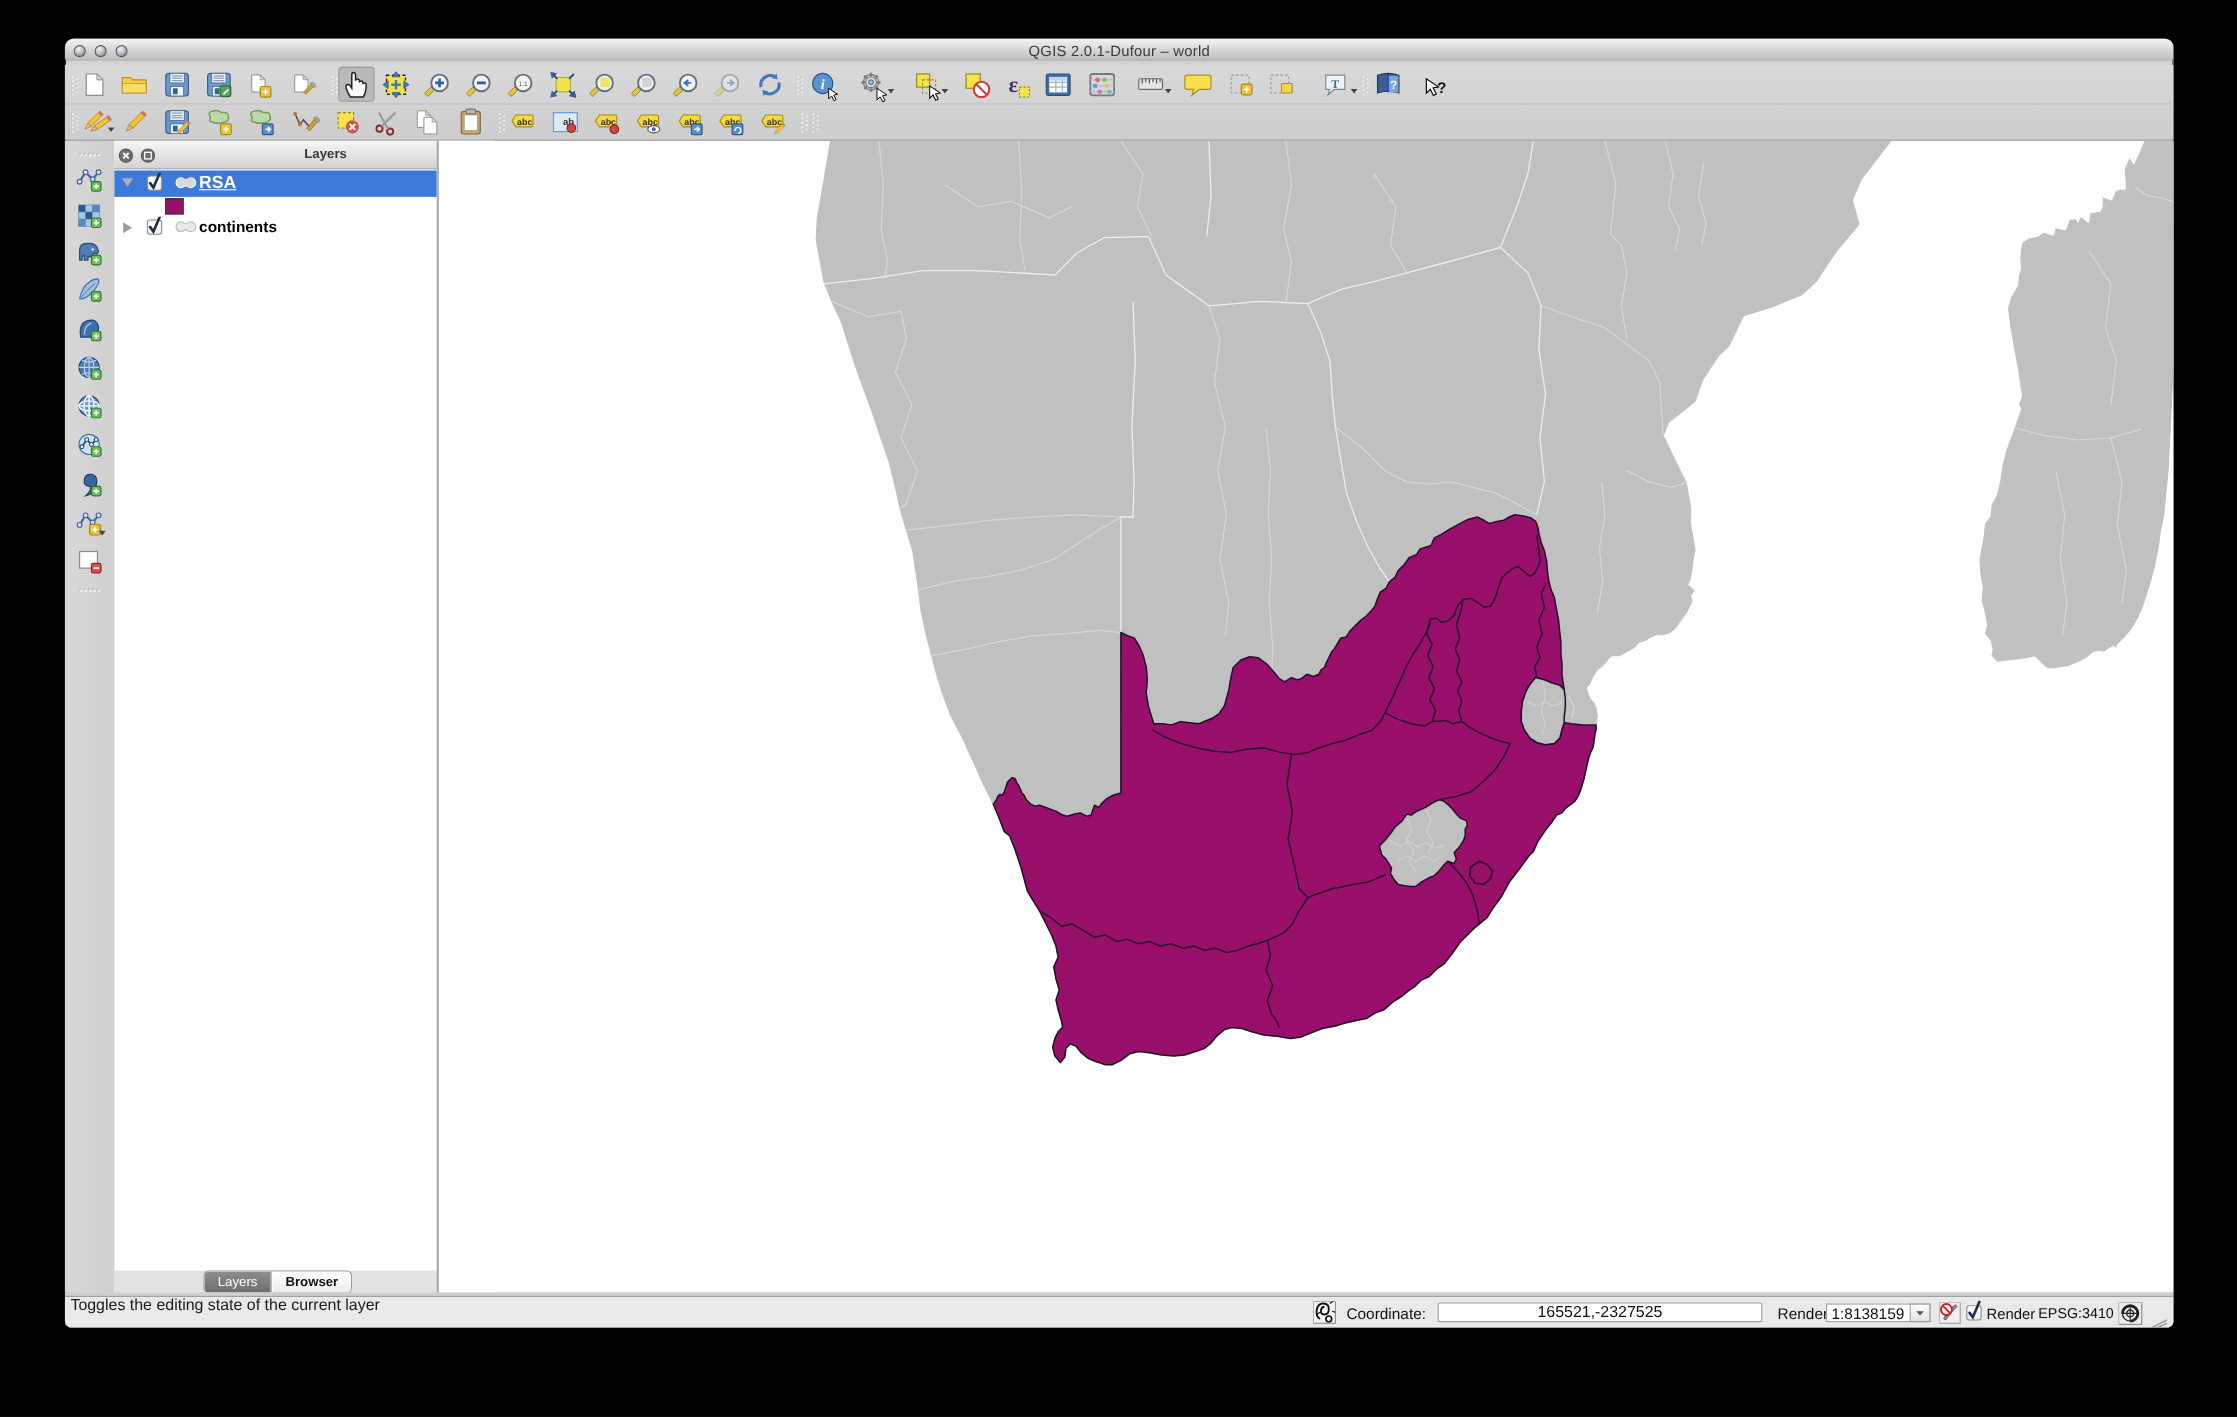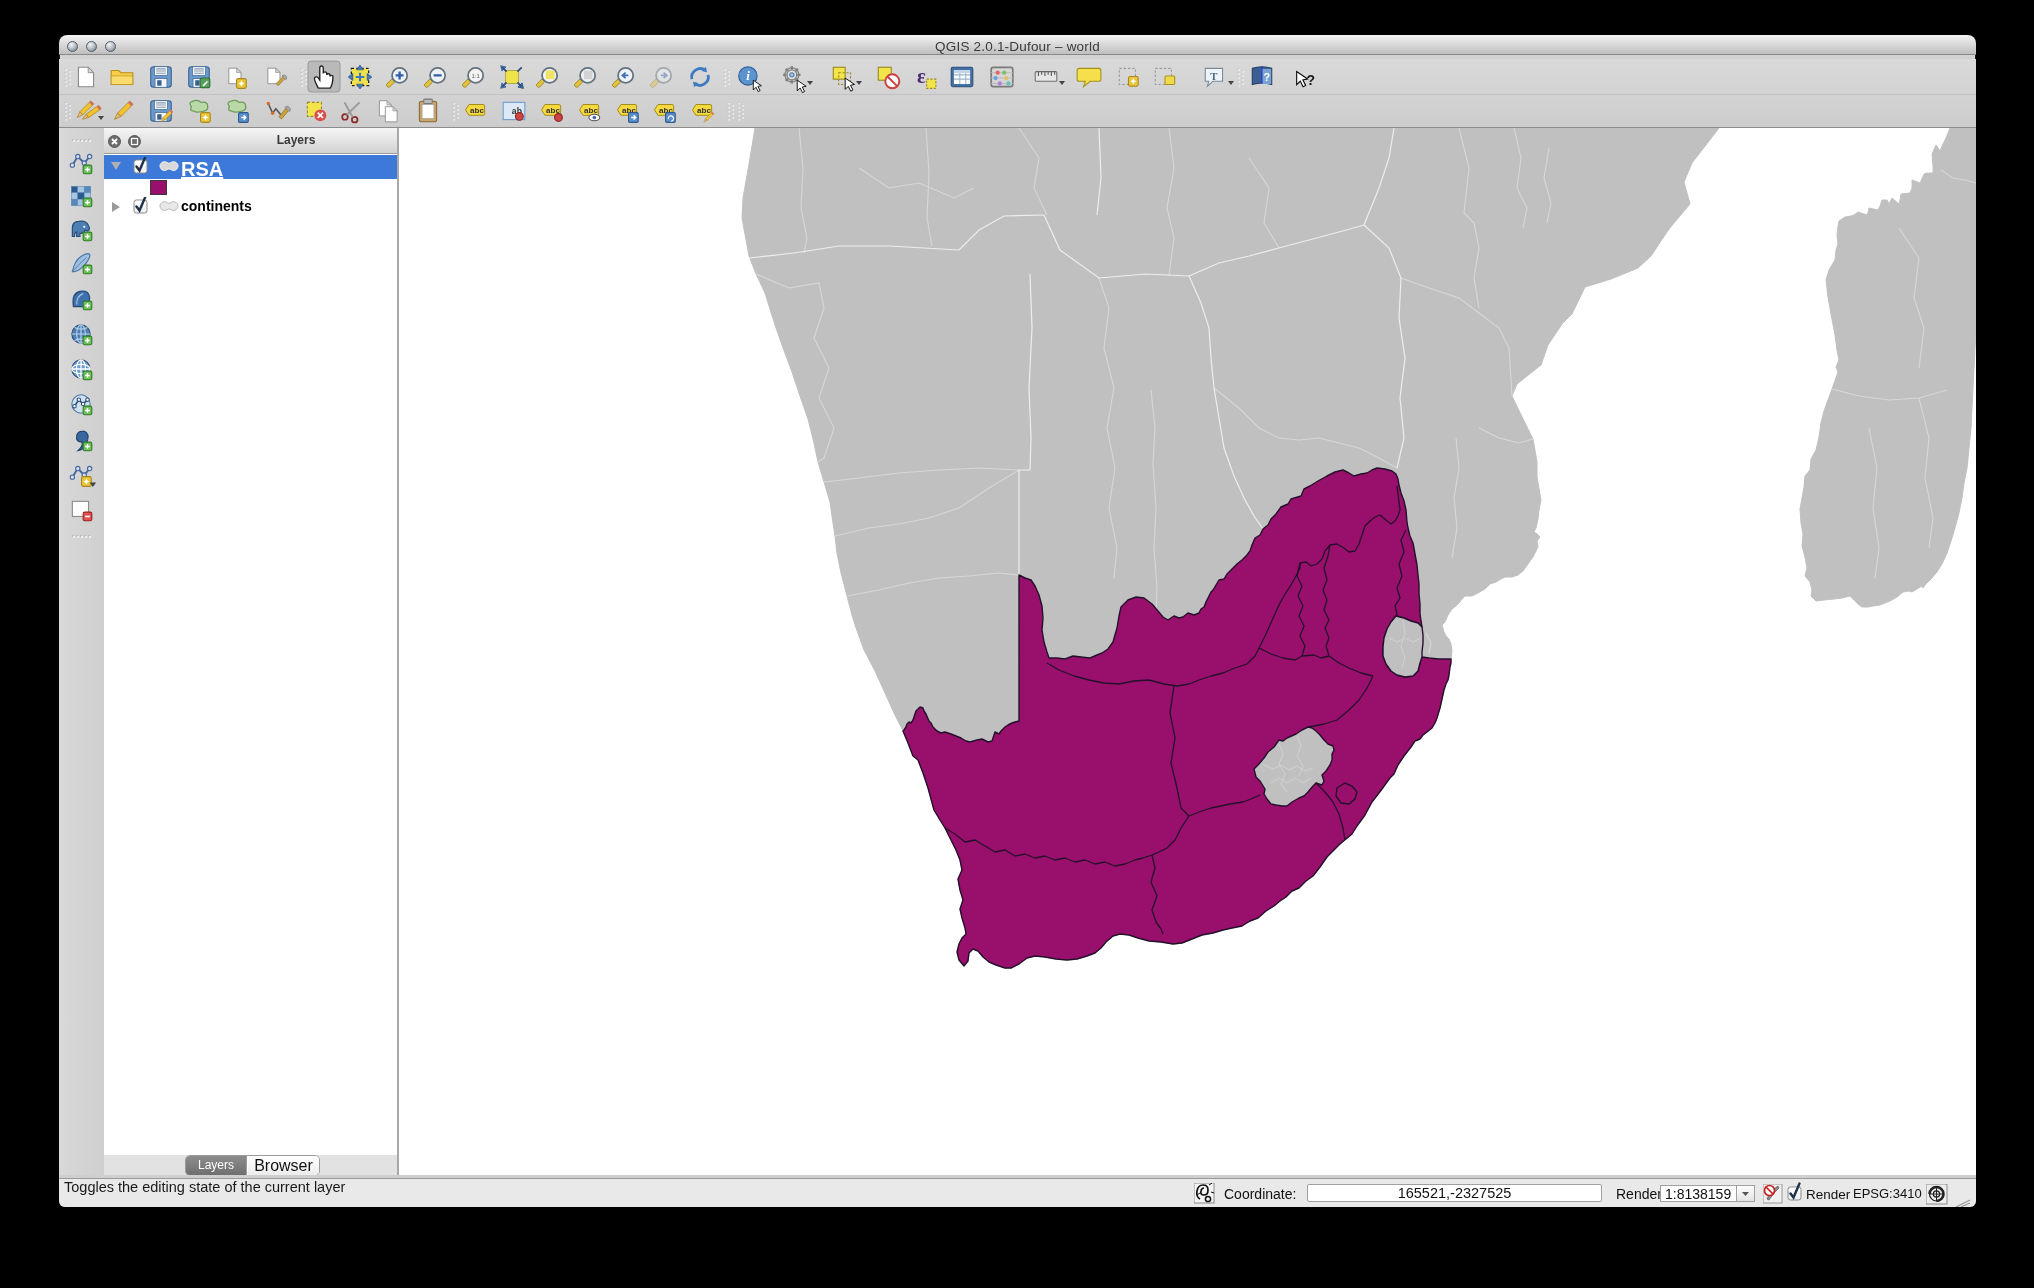--- a/index.html
+++ b/index.html
@@ -21,32 +21,32 @@
 .sidebar { position:absolute; left:0; top:93px; width:45px; height:1047px;
   background:linear-gradient(90deg,#d8d8d8,#cfcfcf); }
 .panel { position:absolute; left:45px; top:93px; width:345px; height:1047px; background:#fff; }
 .phead { position:absolute; left:0; top:0; width:100%; height:26px;
   background:linear-gradient(#f6f6f6,#d2d2d2); border-bottom:1px solid #9c9c9c; }
 .pbtn { position:absolute; top:6.5px; width:13px; height:13px; border-radius:50%;
   background:#6e6e6e; border:1px solid #585858; }
 .ptitle { position:absolute; top:5px; left:39px; right:0; text-align:center;
   font-size:12px; font-weight:bold; color:#383838; }
 .rowsel { position:absolute; left:0px; top:27px; width:293px; height:24px; background:#3c79d8; }
-.rsa { position:absolute; left:77px; top:30px; color:#fff; font-weight:bold; font-size:20px;
+.rsa { position:absolute; left:77px; top:30px; color:#fff; font-weight:bold; font-size:16px;
   text-decoration:underline; }
 .continents { position:absolute; left:77px; top:70px; color:#000; font-weight:bold; font-size:14px; }
 .swatch { position:absolute; left:46px; top:52px; width:17px; height:15px;
   background:#98106b; border:1px solid #3a3a3a; }
 .pfoot { position:absolute; left:0; bottom:0; width:100%; height:20px; background:#e2e2e2; }
 .tabs { position:absolute; left:81px; bottom:-1px; width:135px; height:21px;
   border:1px solid #9a9a9a; border-radius:5px; background:#fff; overflow:hidden; }
 .tab1 { position:absolute; left:0; top:0; width:61px; height:100%; background:linear-gradient(#8c8c8c,#6f6f6f);
   color:#fff; font-size:12px; text-align:center; line-height:19px; border-right:1px solid #9a9a9a; }
 .tab2 { position:absolute; left:62px; top:0; right:0; height:100%; background:linear-gradient(#fff,#ececec);
-  color:#111; font-size:16px; text-align:center; line-height:19px; }
+  color:#111; font-size:12px; text-align:center; line-height:19px;font-weight:bold; }
 .divider { position:absolute; left:338px; top:93px; width:2px; height:1047px; background:#a8a8a8; }
 .map { position:absolute; left:340px; top:93px; width:1577px; height:1047px; background:#fff; overflow:hidden; }
 .gap { position:absolute; left:0; top:1140px; width:100%; height:3px; background:#cfcfcf; }
 .status { position:absolute; left:0; top:1143px; width:100%; height:29px;
   background:#e9e9e9; border-top:1px solid #9a9a9a; font-size:14px; color:#111; }
 .stxt { position:absolute; left:5px; top:0; font-size:14.5px; color:#1a1a1a; }
 .coordlbl { position:absolute; left:1165px; top:7px; font-size:14px; }
 .coordfield { position:absolute; left:1248px; top:5px; width:295px; height:18px; background:#fff;
   border:1px solid #a0a0a0; border-radius:2px; text-align:center; font-size:14.5px; line-height:17px; }
 .scalelbl { position:absolute; left:1557px; top:7px; font-size:14px; }

